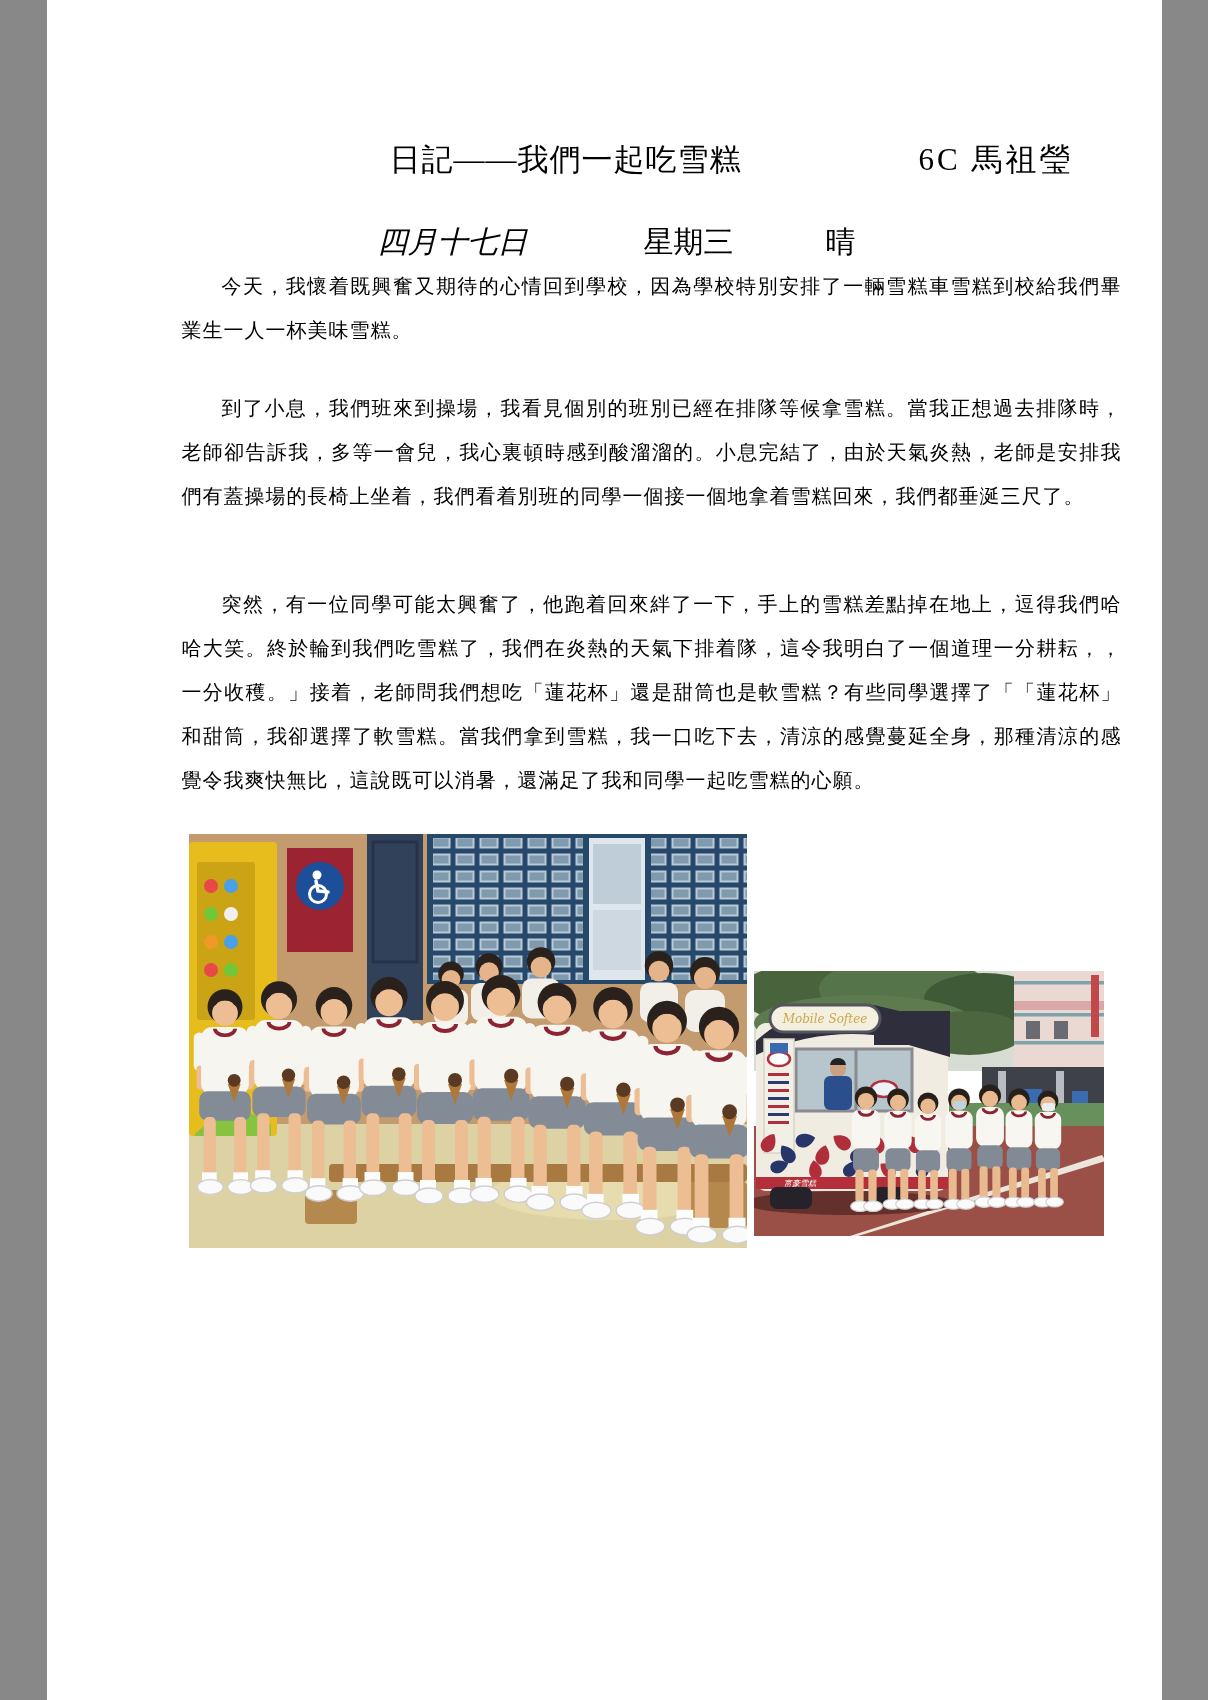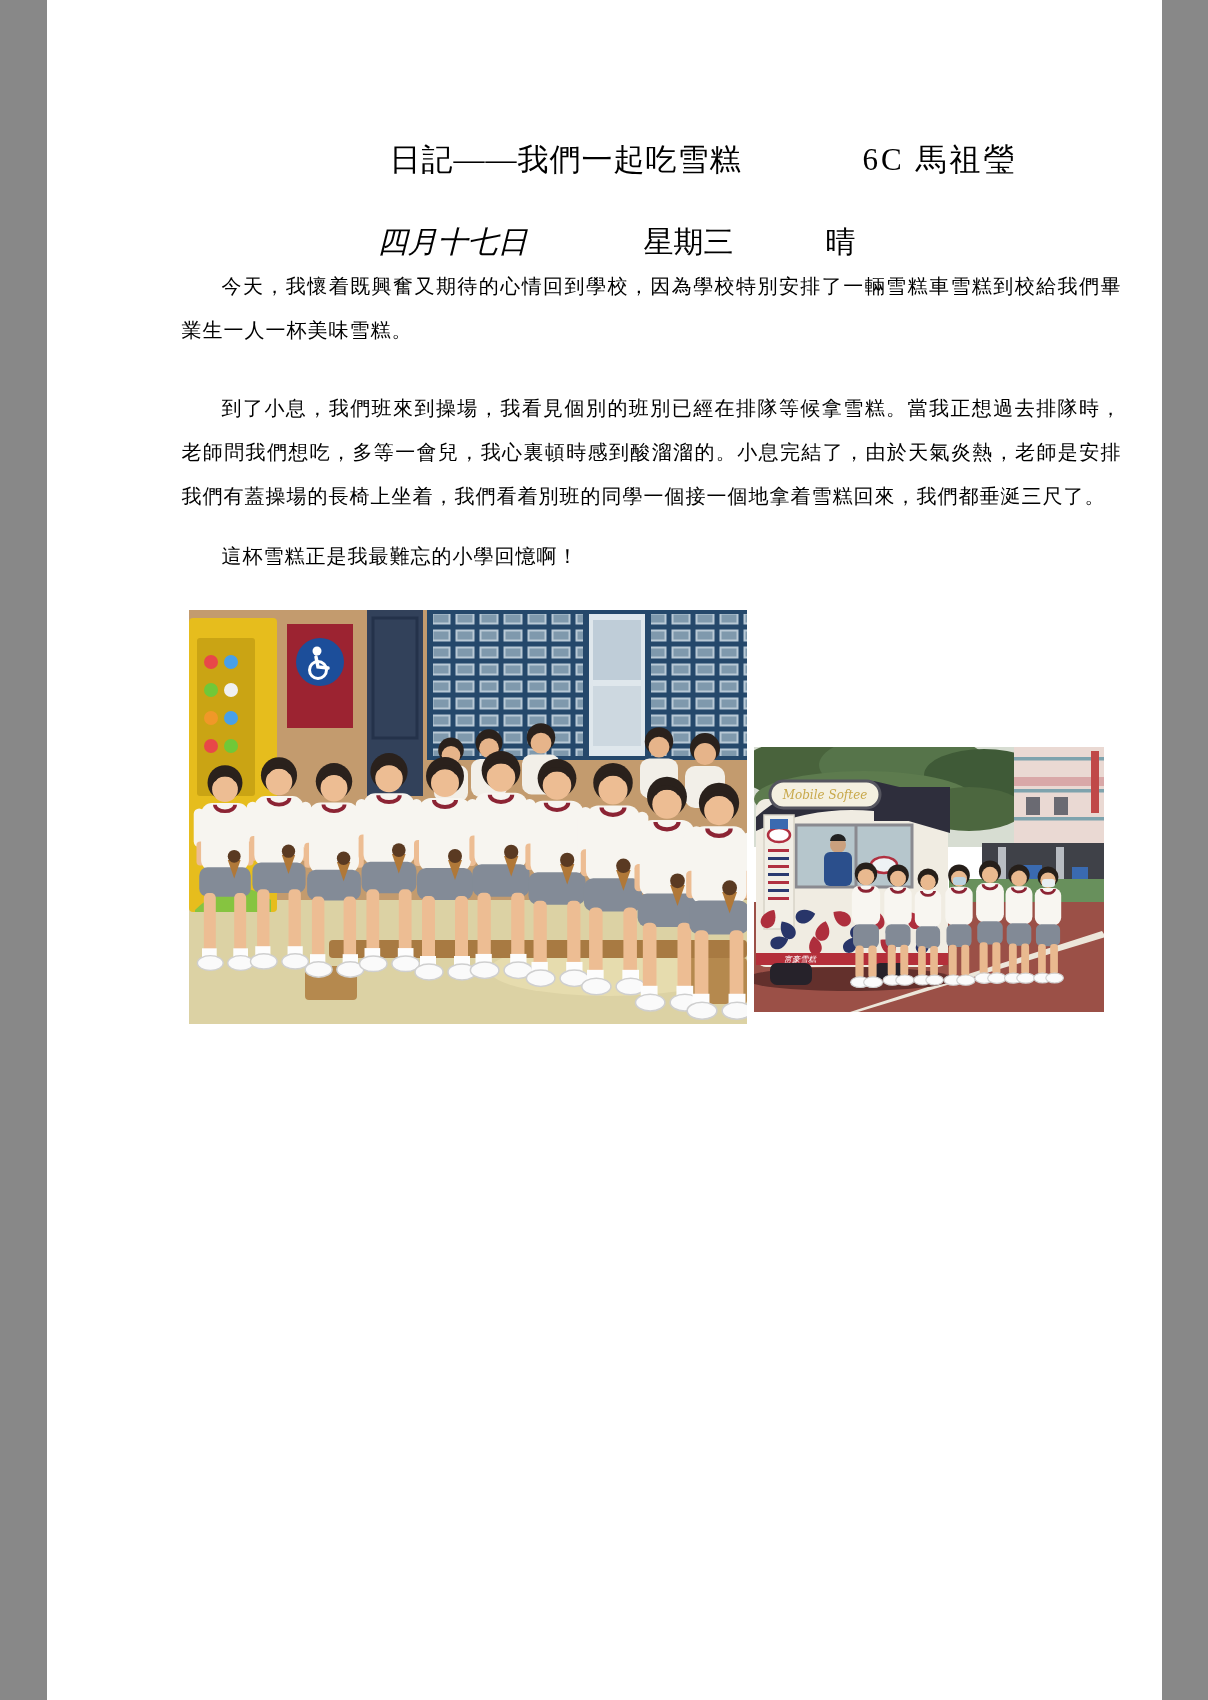--- a/index.html
+++ b/index.html
@@ -17,21 +17,21 @@
     left:135px;top:138px;
     width:940px;
   }
   .header-line{
     display:flex;
     align-items:baseline;
     font-size:31px;
     line-height:44px;
   }
   .header-title{margin-left:208px;letter-spacing:1px;}
-  .header-author{margin-left:auto;margin-right:104px;letter-spacing:3px;text-align:center;}
+  .header-author{margin-left:auto;margin-right:48px;letter-spacing:3px;text-align:center;}
   .date-line{
     margin-top:38px;
     font-size:30px;
     line-height:44px;
     display:flex;
   }
   .date-date{margin-left:196px;font-style:italic;}
   .date-weekday{margin-left:116px;text-align:right;}
   .date-weather{margin-left:92px;}
   .para{
@@ -66,22 +66,22 @@
       <span class="header-author">6C 馬祖瑩</span>
     </div>
 
     <div class="date-line">
       <span class="date-date">四月十七日</span>
       <span class="date-weekday">星期三</span>
       <span class="date-weather">晴</span>
     </div>
 
     <p class="para p1">今天，我懷着既興奮又期待的心情回到學校，因為學校特別安排了一輛雪糕車雪糕到校給我們畢業生一人一杯美味雪糕。</p>
-    <p class="para p2">到了小息，我們班來到操場，我看見個別的班別已經在排隊等候拿雪糕。當我正想過去排隊時，老師問我們想吃，多等一會兒，我心裏頓時感到酸溜溜的。小息完結了，由於天氣炎熱，老師是安排我們有蓋操場的長椅上坐着，我們看着別班的同學一個接一個地拿着雪糕回來，我們都垂涎三尺了。</p>
-    <p class="para p4">這杯雪糕正是我最難忘的小學回憶啊！</p>
+    <p class="para p2">到了小息，我們班來到操場，我看見個別的班別已經在排隊等候拿雪糕。當我正想過去排隊時，老師卻告訴我，多等一會兒，我心裏頓時感到酸溜溜的。小息完結了，由於天氣炎熱，老師是安排我們有蓋操場的長椅上坐着，我們看着別班的同學一個接一個地拿着雪糕回來，我們都垂涎三尺了。</p>
+    <p class="para p3">突然，有一位同學可能太興奮了，他跑着回來絆了一下，手上的雪糕差點掉在地上，逗得我們哈哈大笑。終於輪到我們吃雪糕了，我們在炎熱的天氣下排着隊，這令我明白了一個道理一分耕耘，，一分收穫。」接着，老師問我們想吃「蓮花杯」還是甜筒也是軟雪糕？有些同學選擇了「「蓮花杯」和甜筒，我卻選擇了軟雪糕。當我們拿到雪糕，我一口吃下去，清涼的感覺蔓延全身，那種清涼的感覺令我爽快無比，這說既可以消暑，還滿足了我和同學一起吃雪糕的心願。</p>
 
     <div class="photos">
 
       <figure class="photo-left" role="img" aria-label="同學們坐在有蓋操場的長椅上，每人手持雪糕合照">
         <svg viewBox="0 0 558 414" preserveAspectRatio="none">
           <defs>
             <pattern id="tiles" width="24" height="17" patternUnits="userSpaceOnUse">
               <rect width="24" height="17" fill="#25486b"></rect>
               <rect x="2.5" y="2.5" width="19" height="12" fill="#b9c9d6"></rect>
               <rect x="4.5" y="4.5" width="15" height="8" fill="#7f99ad"></rect>

